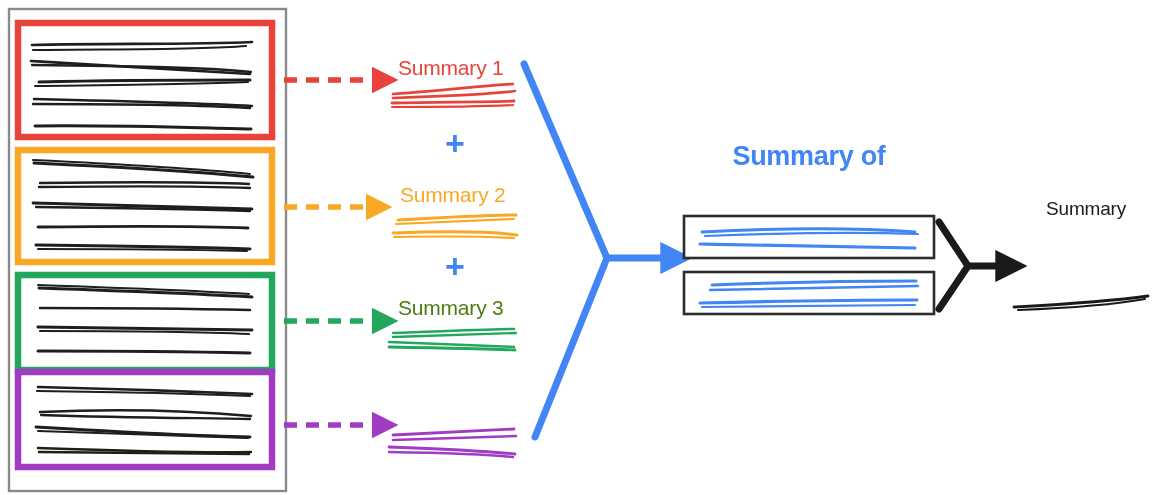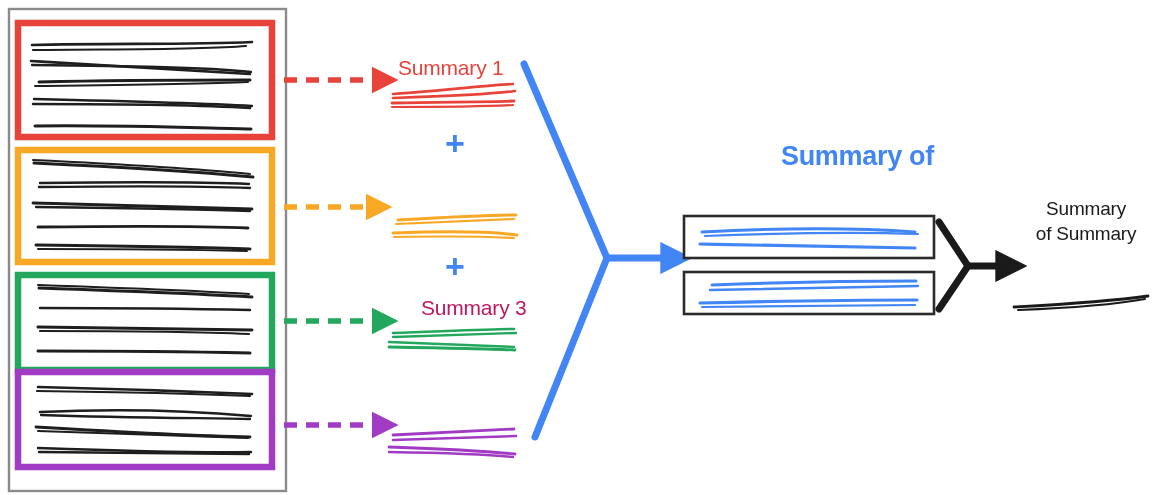--- a/index.html
+++ b/index.html
@@ -2,21 +2,21 @@
 <html><head>
 <meta charset="utf-8">
 <style>
   html,body{margin:0;padding:0;background:#ffffff;}
   body{width:1170px;height:495px;overflow:hidden;
        font-family:"Liberation Sans","DejaVu Sans",sans-serif;}
   #stage{position:relative;width:1112px;height:495px;background:#fff;}
   #stage svg.layer{position:absolute;left:0;top:0;width:1170px;height:495px;}
   .lbl{position:absolute;white-space:nowrap;line-height:1.18;}
   .sum-label{font-size:21px;font-weight:400;letter-spacing:-0.2px;}
-  .sos-title{font-size:27px;font-weight:700;color:#4285F4;text-align:right;
+  .sos-title{font-size:27px;font-weight:700;color:#4285F4;text-align:center;
              line-height:1.28;letter-spacing:-0.3px;}
   .final-title{font-size:19px;font-weight:400;color:#1a1a1a;text-align:center;
                line-height:1.32;letter-spacing:-0.2px;}
   .plus{position:absolute;color:#4285F4;font-size:34px;font-weight:700;line-height:1;}
 </style>
 </head>
 <body>
 
 <div id="stage">
 
@@ -171,29 +171,29 @@
     </g>
 
     <g stroke="#1A1A1A" fill="none" stroke-linecap="round">
       <path d="M1014,307 C1070,304 1120,300 1148,296" stroke-width="2.8"></path>
       <path d="M1018,310 C1070,308 1118,304 1145,299" stroke-width="2.0"></path>
     </g>
   </svg>
 
   <div class="lbl sum-label" style="left:398px;top:56px;color:#E8433A;">Summary 1</div>
 
+  <div class="lbl sum-label" style="left:400px;top:183px;color:#F9A825;">Summary 2</div>
 
-  <div class="lbl sum-label" style="left:421px;top:296px;color:#be185d;">Summary 3</div>
+  <div class="lbl sum-label" style="left:398px;top:296px;color:#4d7c0f;">Summary 3</div>
 
 
   <div class="plus" style="left:445px;top:126px;">+</div>
   <div class="plus" style="left:445px;top:249px;">+</div>
 
   <div class="lbl sos-title" style="left:684px;top:139px;width:250px;">
     <div>Summary of</div>
   </div>
 
   <div class="lbl final-title" style="left:1006px;top:196px;width:160px;">
     <div>Summary</div>
-    <div>of Summary</div>
   </div>
 
 </div>
 
 </body></html>

